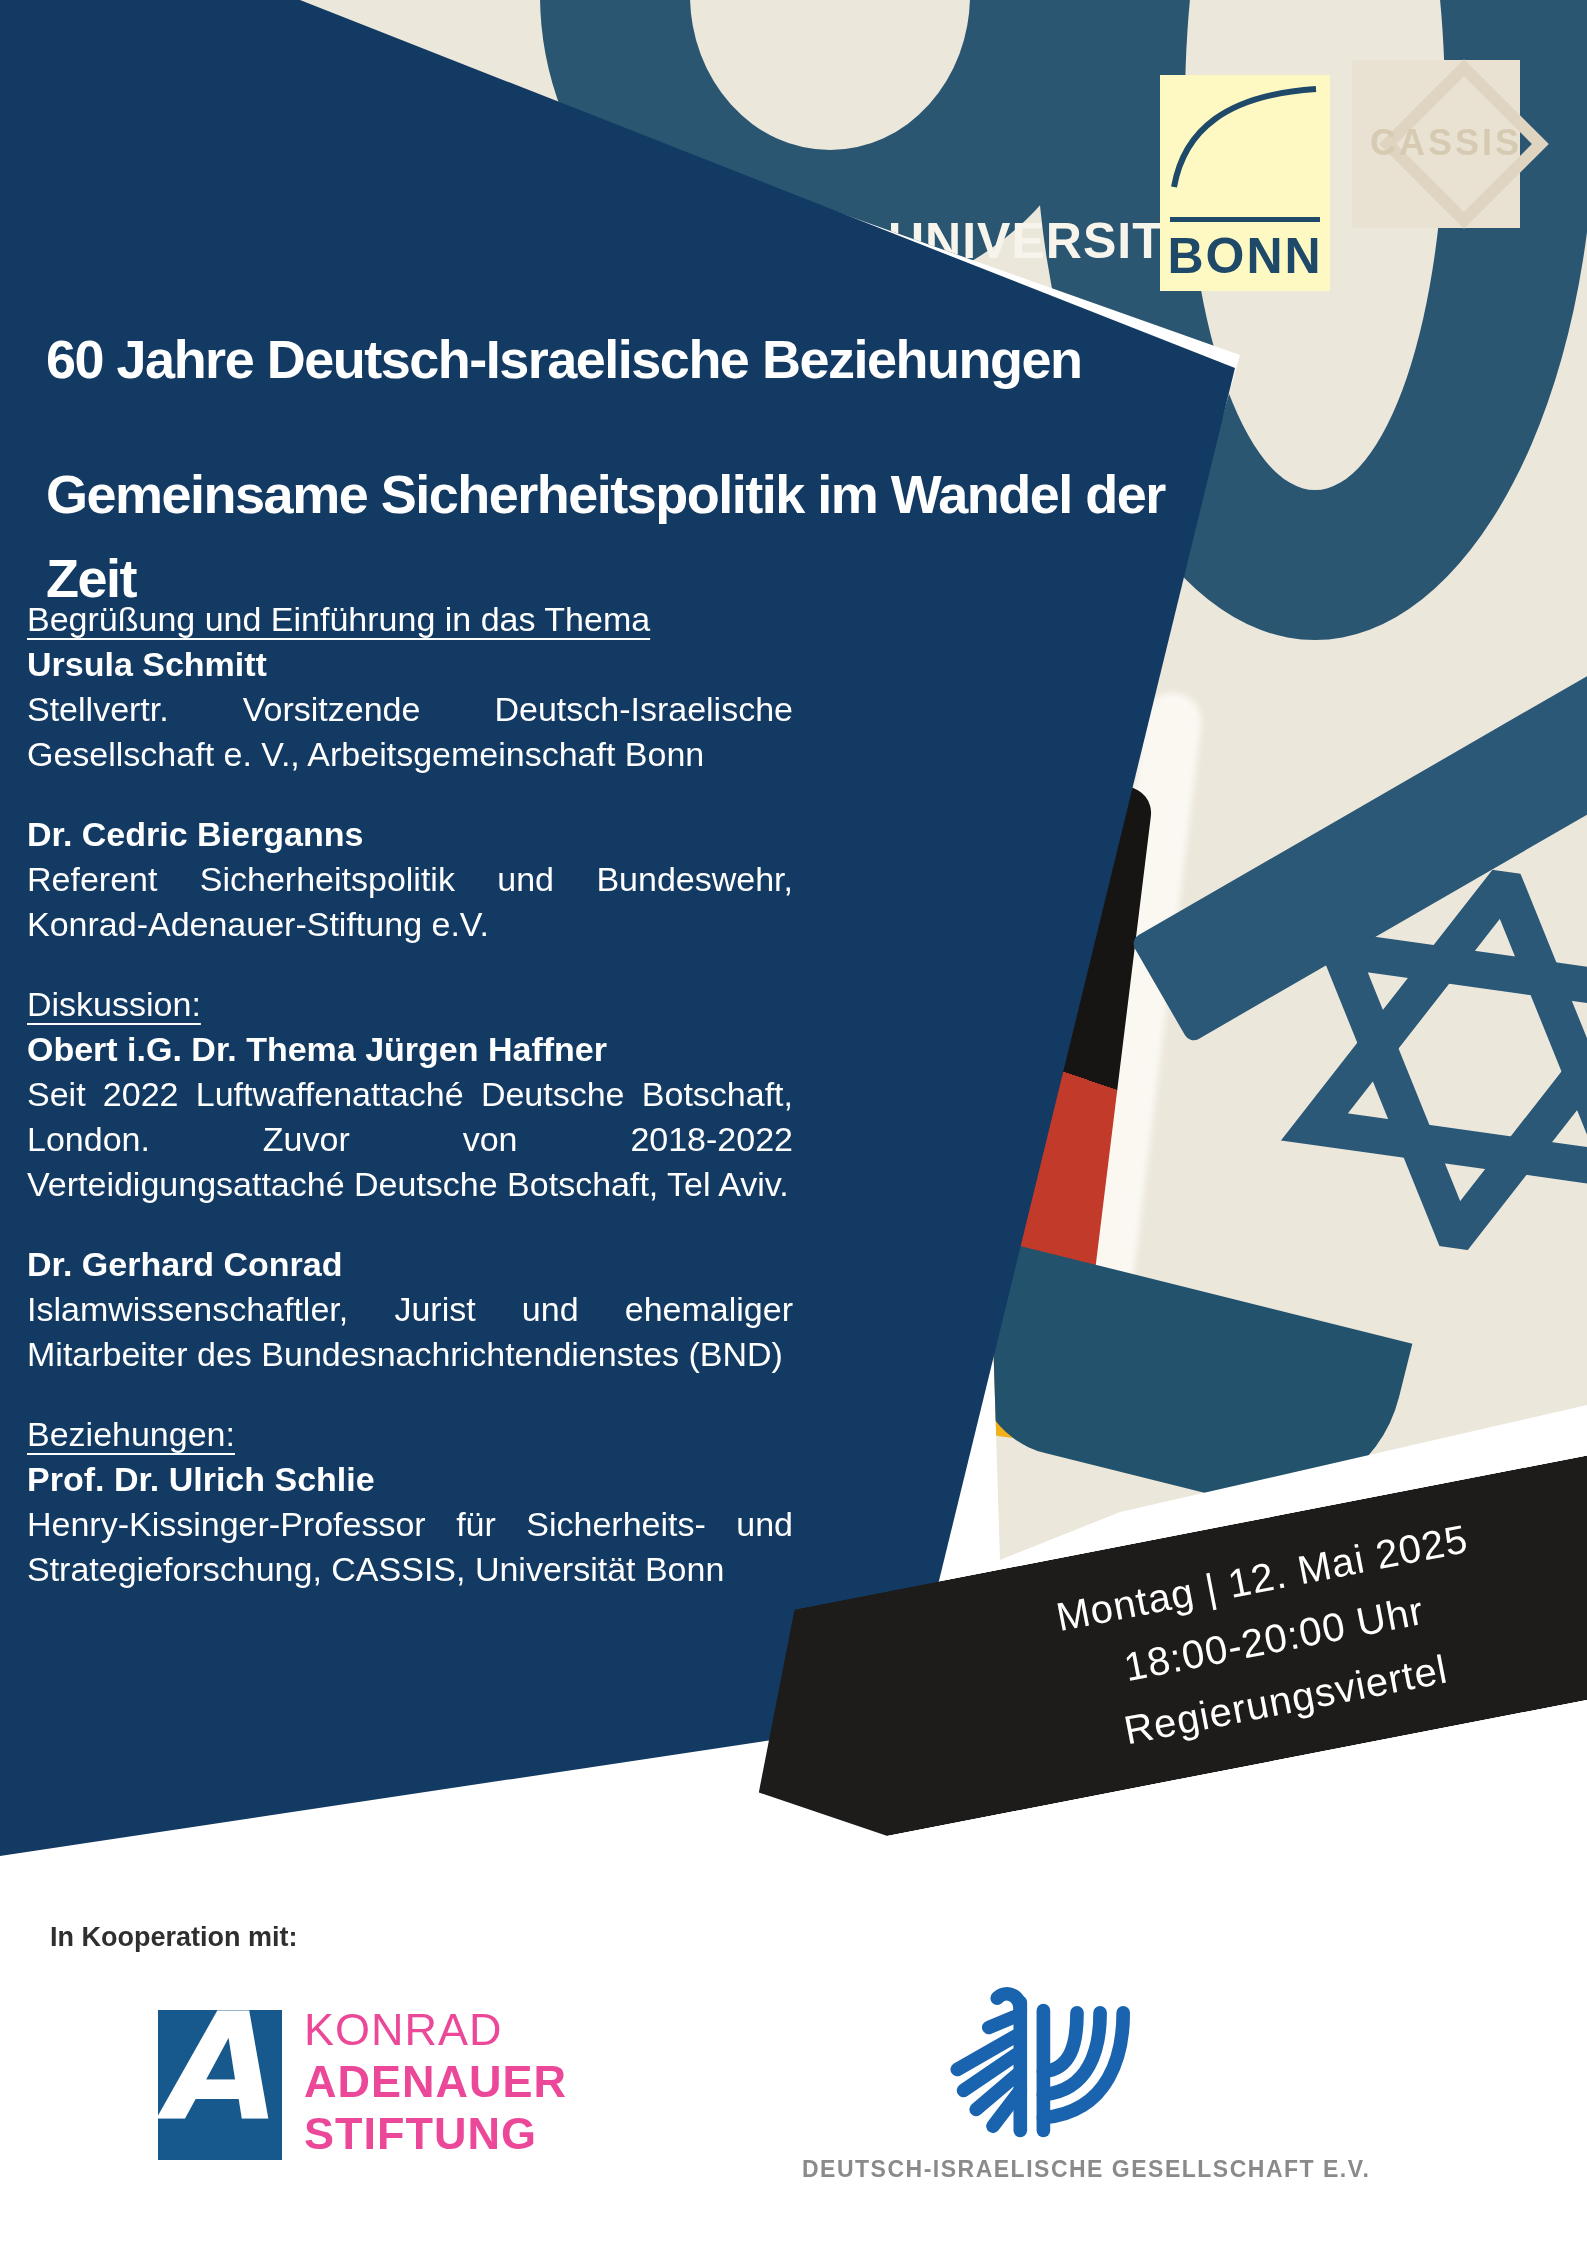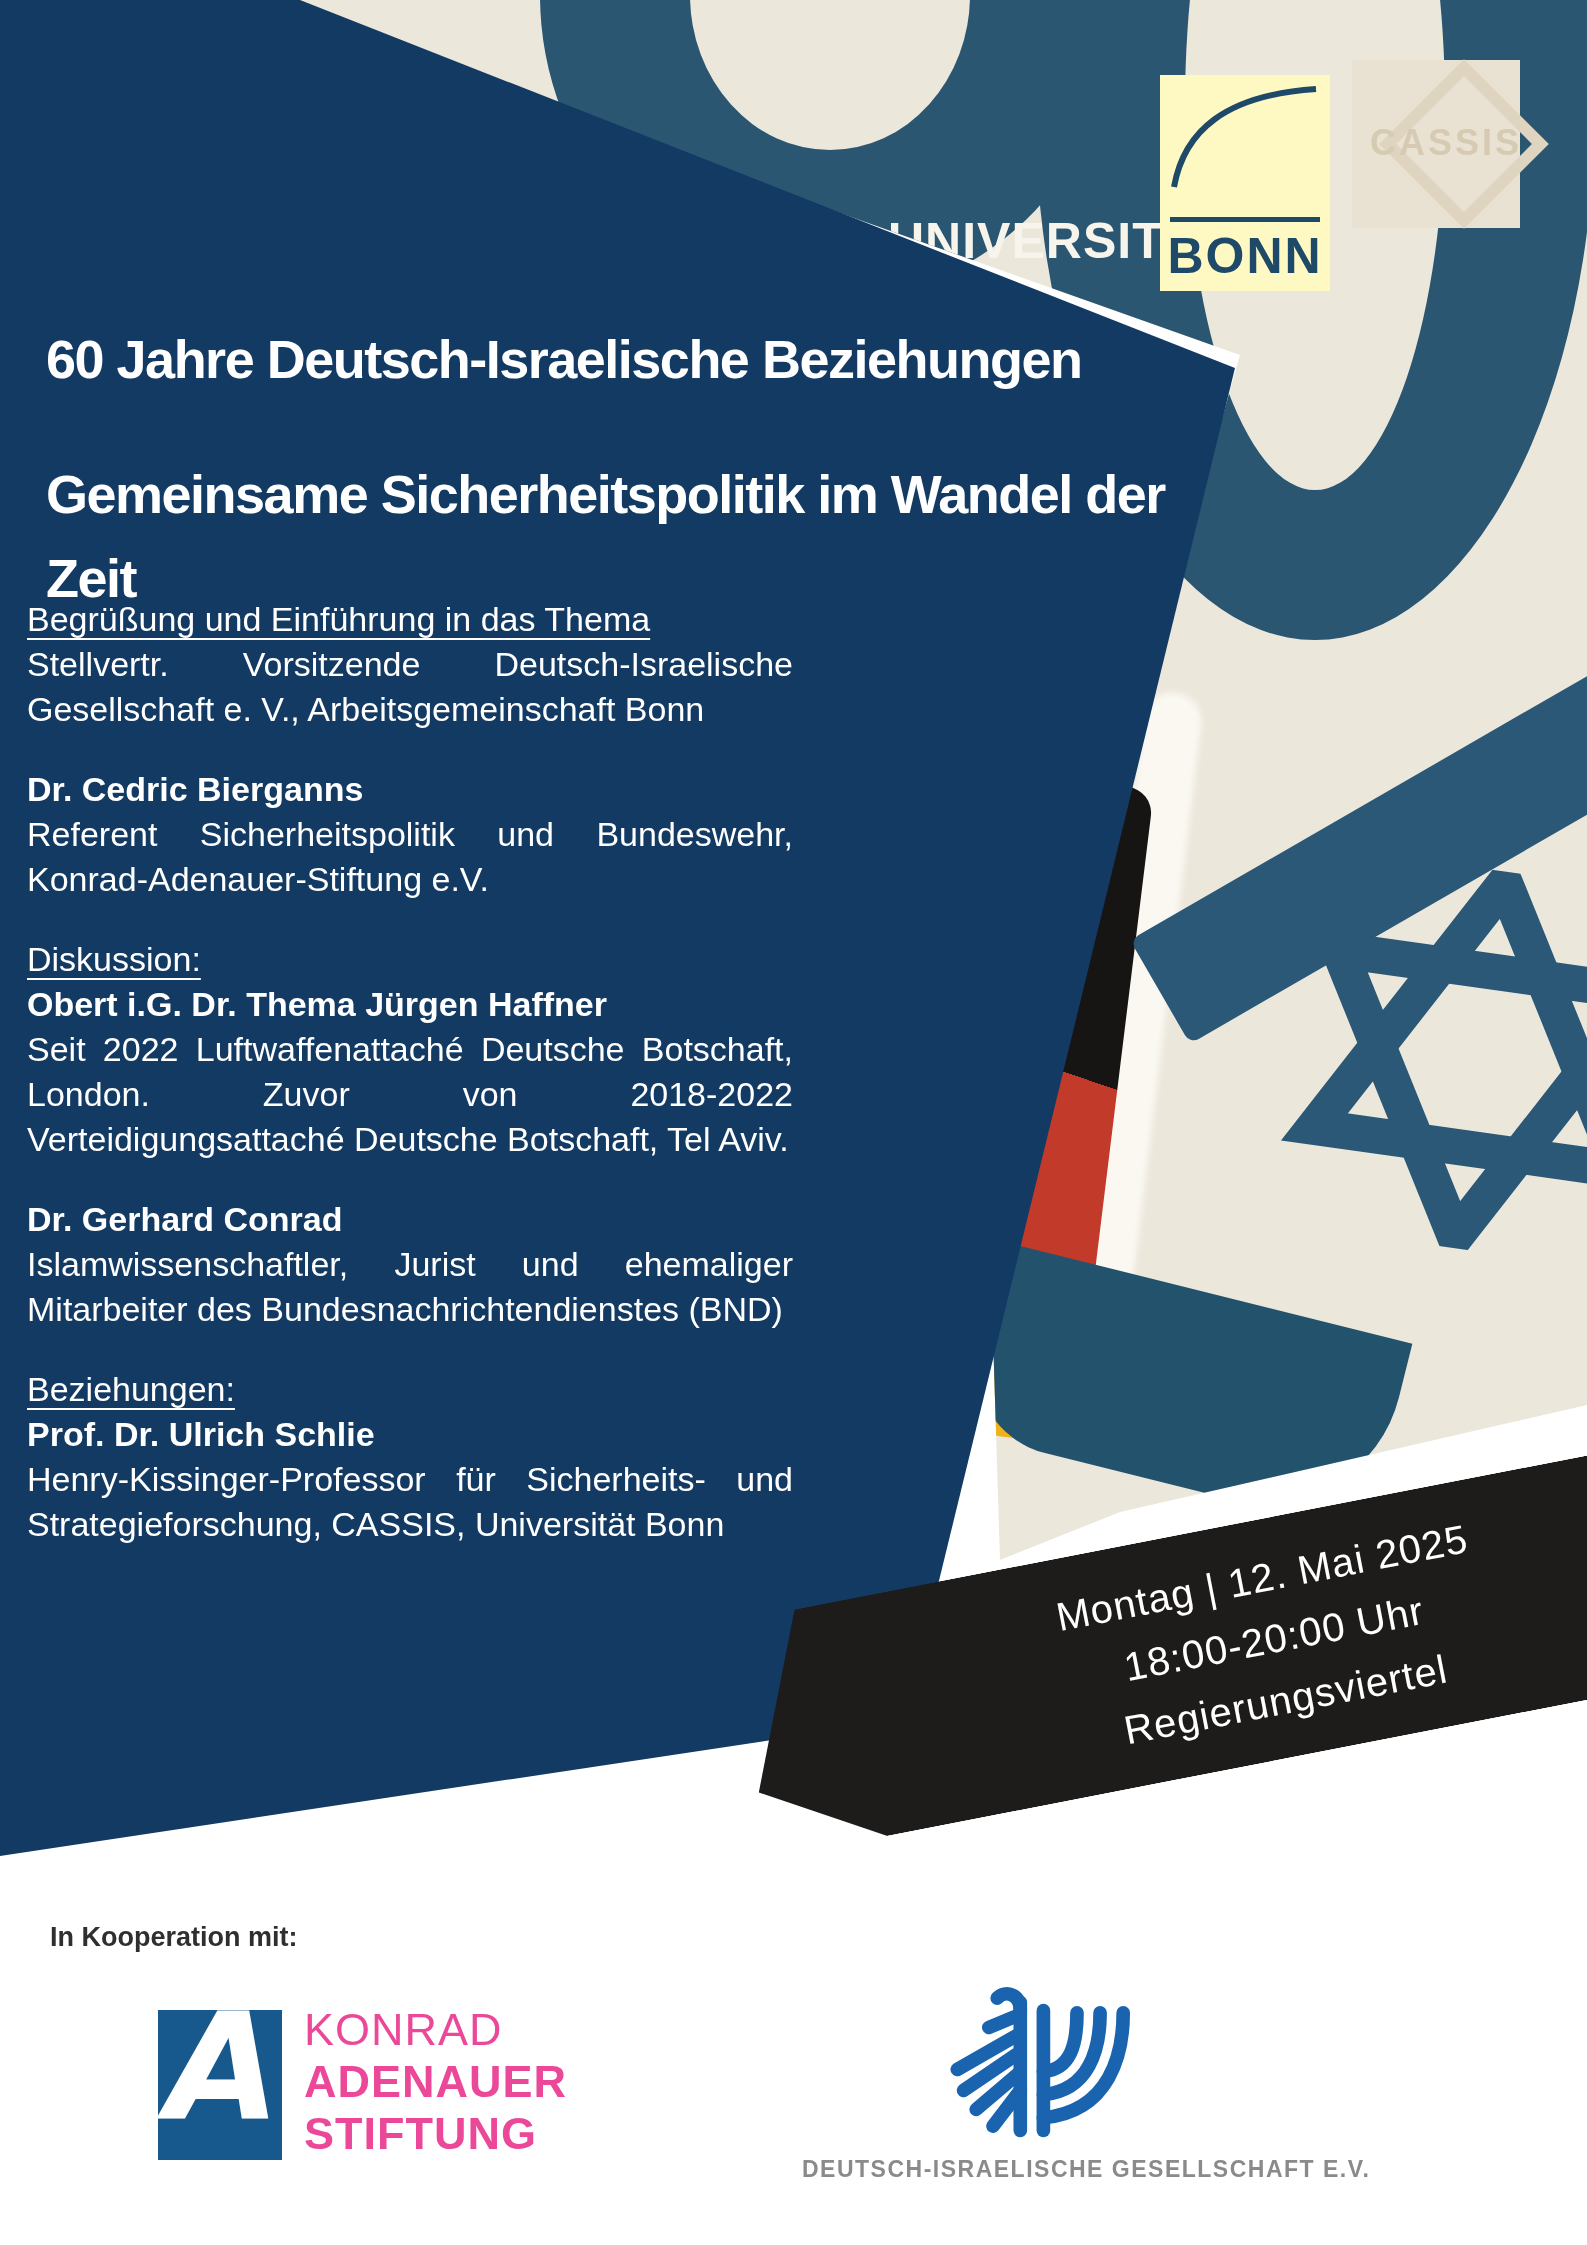--- a/index.html
+++ b/index.html
@@ -149,20 +149,21 @@
       <div class="cassis-text">CASSIS</div>
     </div>
   </div>
 
   <div class="navy">
     <h1 class="main-title">60 Jahre Deutsch-Israelische Beziehungen</h1>
     <h2 class="subtitle">Gemeinsame Sicherheitspolitik im Wandel der
 Zeit</h2>
     <div class="program">
         <p class="p-label">Begrüßung und Einführung in das Thema</p>
+        <p class="p-name">Ursula Schmitt</p>
         <p class="p-body">Stellvertr. Vorsitzende Deutsch-Israelische Gesellschaft e. V., Arbeitsgemeinschaft Bonn</p>
         <p class="p-name spaced">Dr. Cedric Bierganns</p>
         <p class="p-body">Referent Sicherheitspolitik und Bundeswehr, Konrad-Adenauer-Stiftung e.V.</p>
         <p class="p-label spaced">Diskussion:</p>
         <p class="p-name">Obert i.G. Dr. Thema Jürgen Haffner</p>
         <p class="p-body">Seit 2022 Luftwaffenattaché Deutsche Botschaft, London. Zuvor von 2018-2022 Verteidigungsattaché Deutsche Botschaft, Tel Aviv.</p>
         <p class="p-name spaced">Dr. Gerhard Conrad</p>
         <p class="p-body">Islamwissenschaftler, Jurist und ehemaliger Mitarbeiter des Bundesnachrichtendienstes (BND)</p>
         <p class="p-label spaced">Beziehungen:</p>
         <p class="p-name">Prof. Dr. Ulrich Schlie</p>

